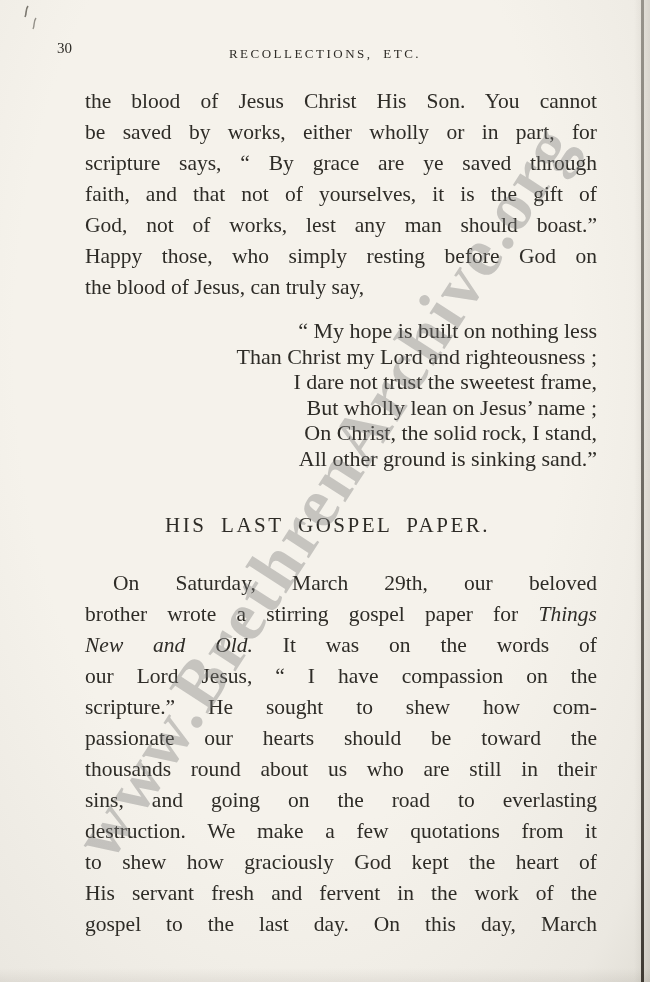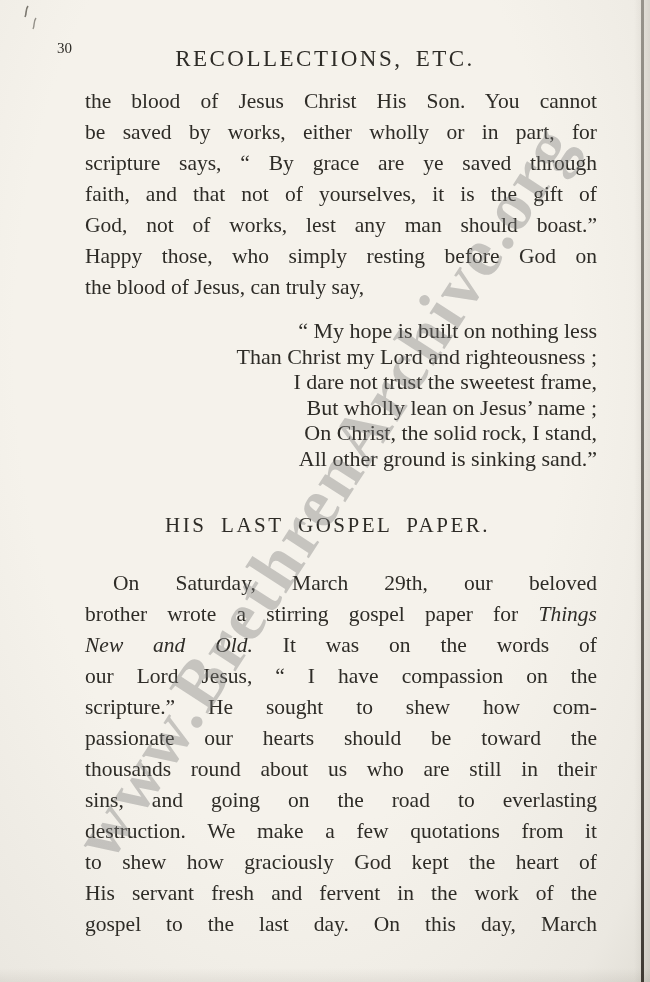--- a/index.html
+++ b/index.html
@@ -6,21 +6,21 @@
   html, body { width:650px; height:982px; }
   body {
     font-family: "Liberation Serif", serif;
     background: radial-gradient(ellipse at 45% 35%, #f5f2eb 55%, #ebe8e1 90%, #e1ded6 100%);
     color:#2e2c27;
     position:relative;
     overflow:hidden;
   }
   .page-header { position:relative; padding-top:42px; height:66px; }
   .page-number { position:absolute; left:57px; top:40px; font-size:15px; }
-  .header-title { text-align:center; font-size:23px; letter-spacing:2.5px; word-spacing:5px; padding-top:4px; }
+  .header-title { text-align:center; font-size:13px; letter-spacing:2.5px; word-spacing:5px; padding-top:4px; }
   .text-col { margin:20px 53px 0 58px; font-size:21.5px; line-height:31px; }
   .para .line { text-align:left;margin-left:27px; }
   .para .line.just { text-align:justify; text-align-last:justify; }
   .para .line.indent { text-indent:28px; }
   .poem { margin:15px 0 0 101px; font-size:22px; line-height:25.5px;text-align:right; }
   .poem .line { padding-left:17px; }
   .poem .line:first-child { padding-left:0; }
   .section-heading { text-align:center; font-size:21px; letter-spacing:2.5px; word-spacing:7px; margin:39px 0 27px; }
   .it { font-style:italic; }
   .watermark {

